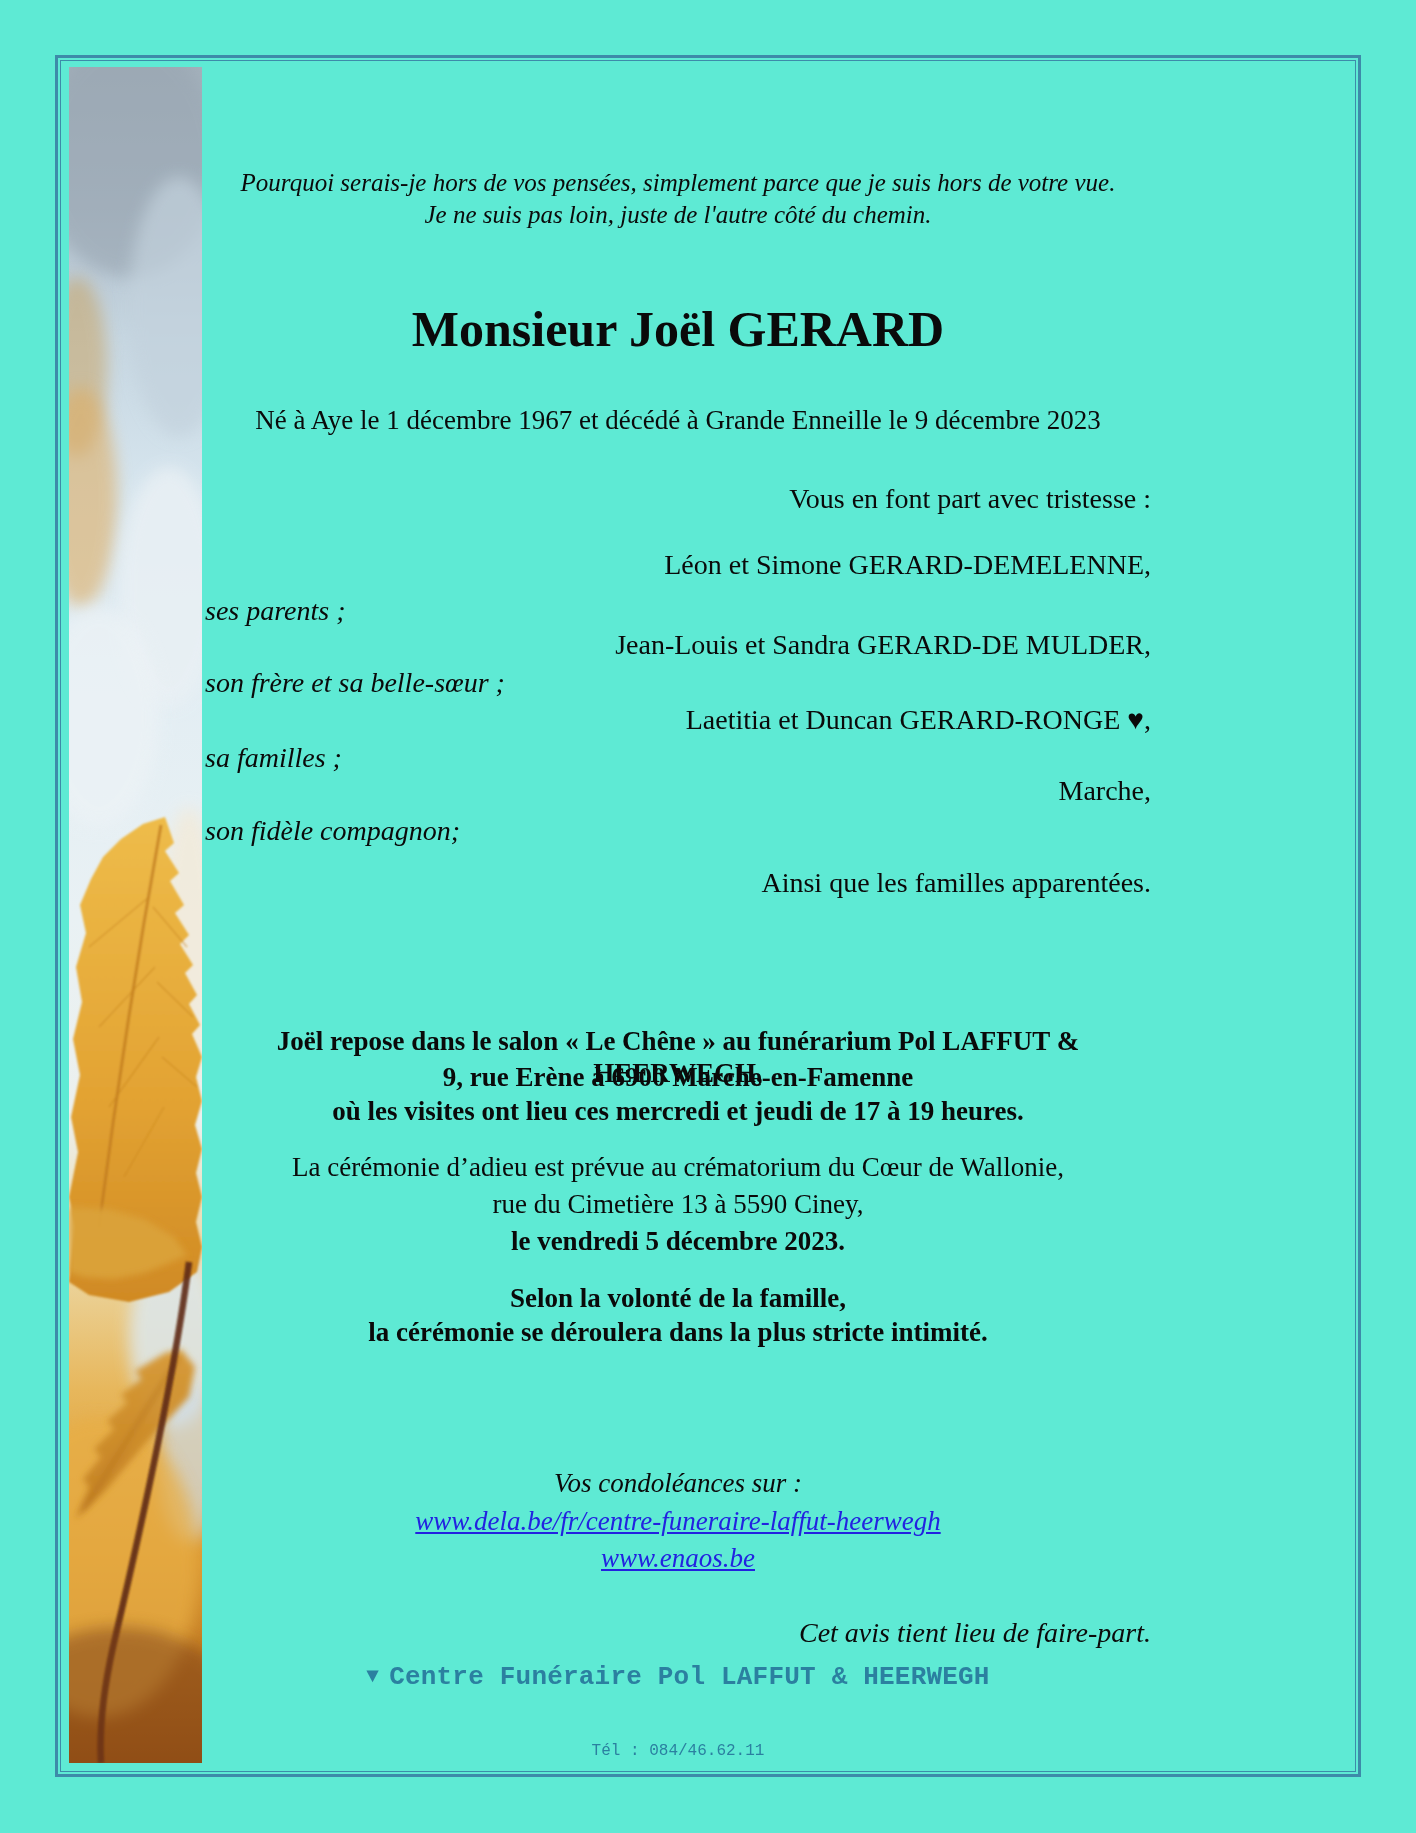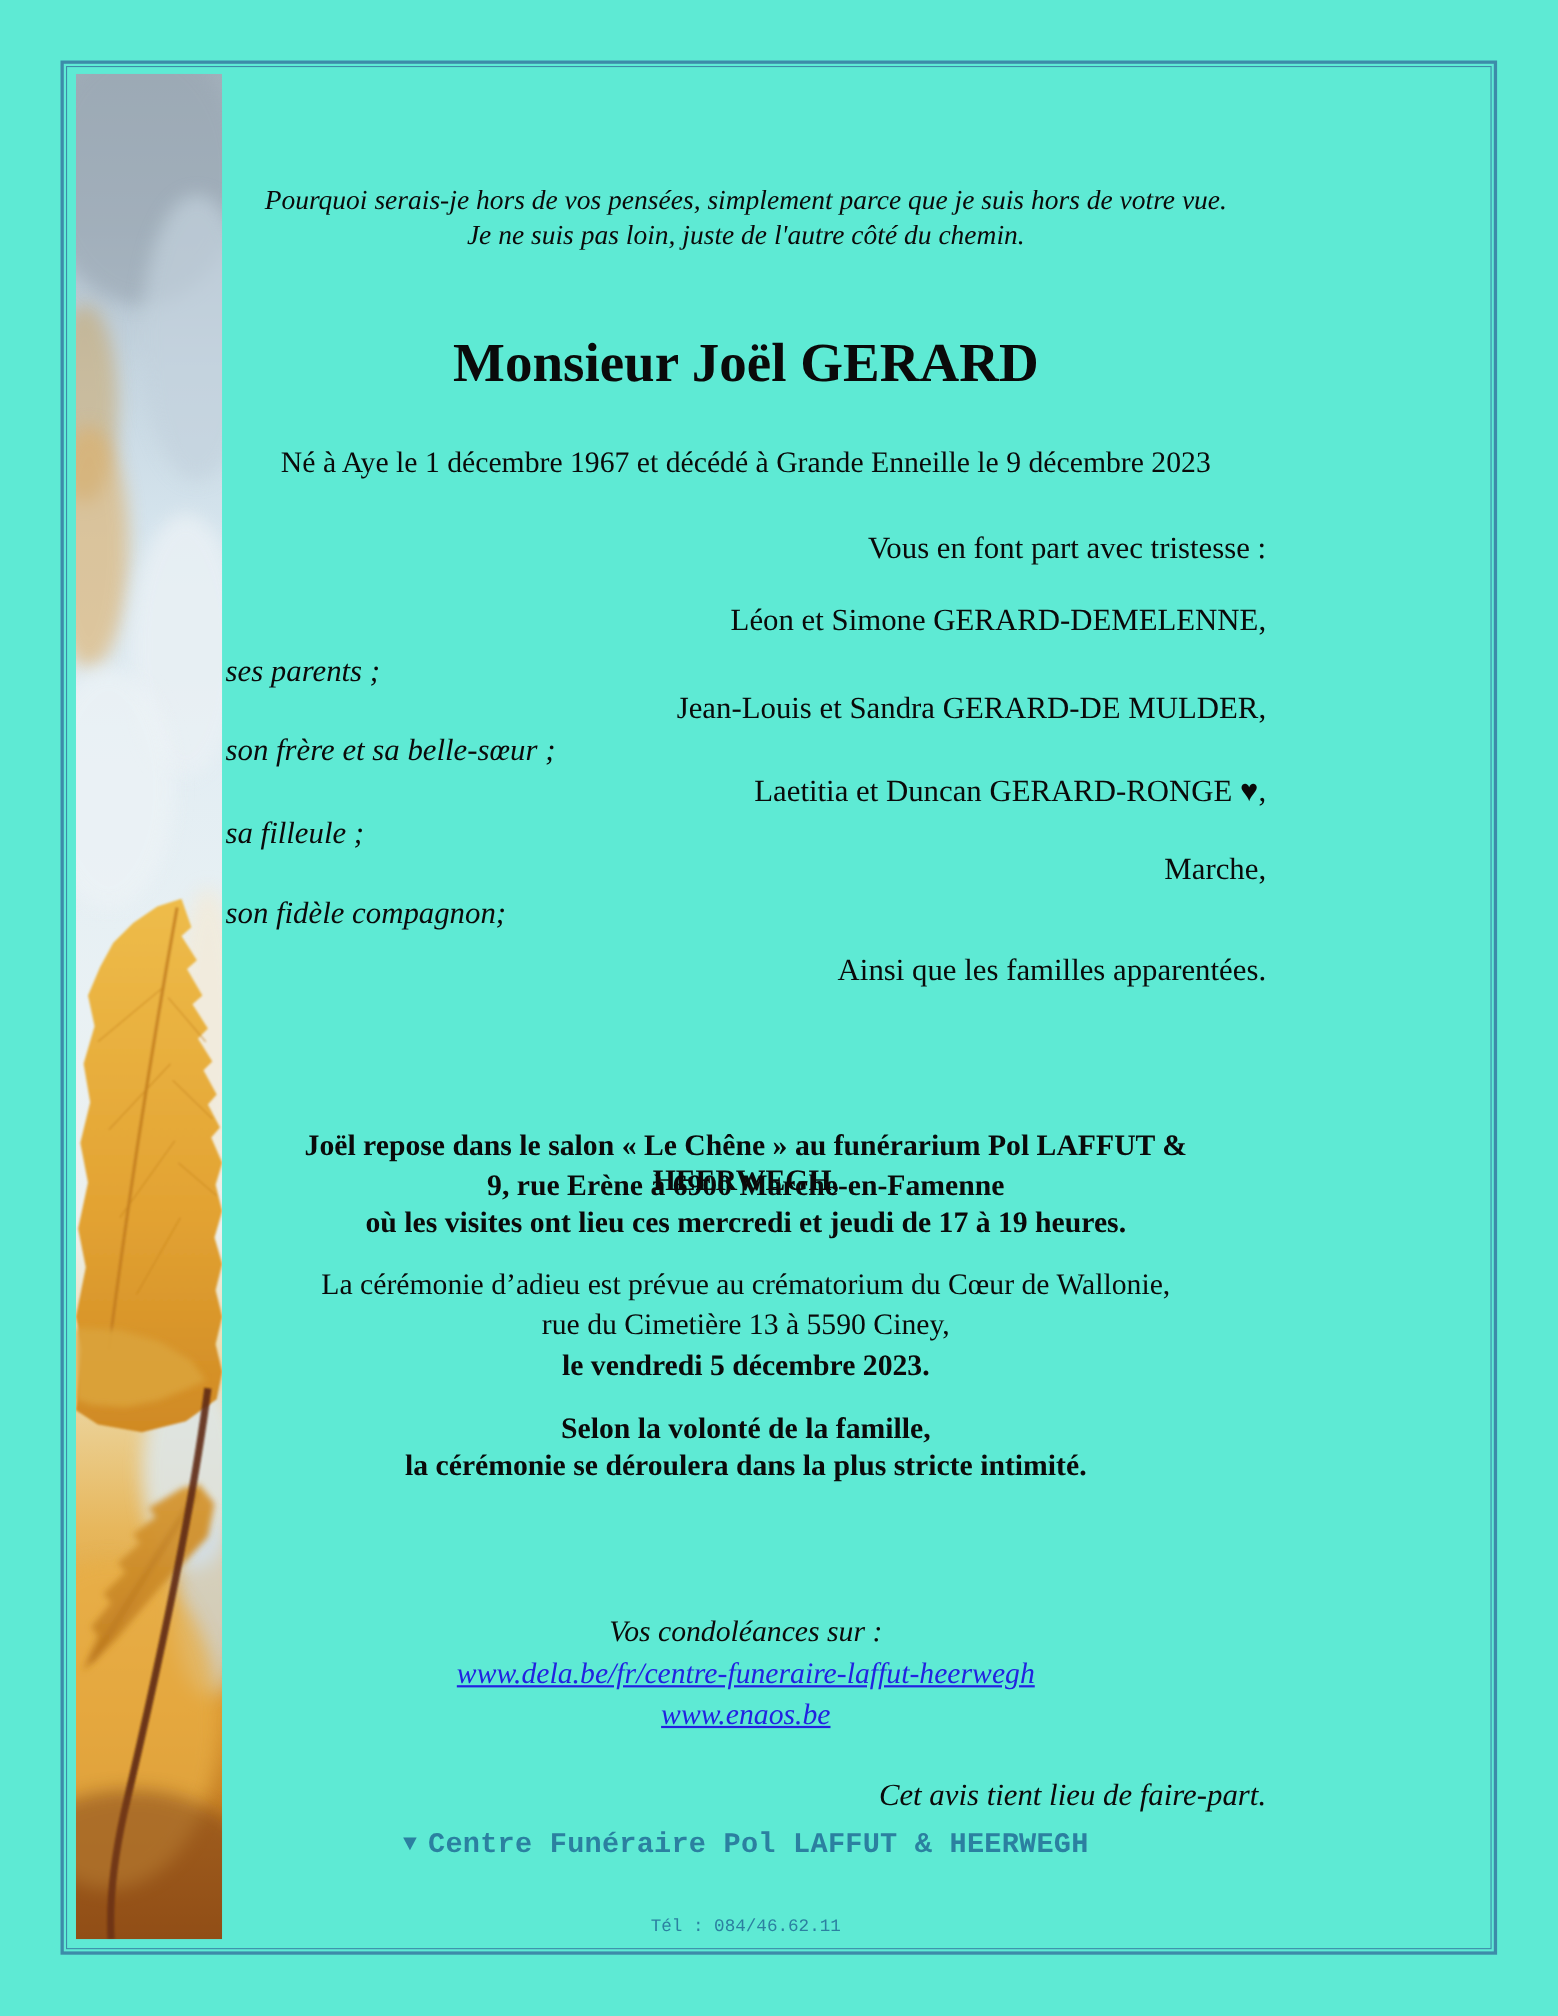--- a/index.html
+++ b/index.html
@@ -142,21 +142,21 @@
 
   <div class="t col leftal body" style="top:482px">Vous en font part avec tristesse :</div>
 
   <div class="t col leftal body" style="top:548px">Léon et Simone GERARD-DEMELENNE,</div>
   <div class="t wide rightal body italic" style="top:594px">ses parents ;</div>
 
   <div class="t col leftal body" style="top:628px">Jean-Louis et Sandra GERARD-DE MULDER,</div>
   <div class="t wide rightal body italic" style="top:666px">son frère et sa belle-sœur ;</div>
 
   <div class="t col leftal body" style="top:703px">Laetitia et Duncan GERARD-RONGE ♥,</div>
-  <div class="t wide rightal body italic" style="top:741px">sa filleule ;</div>
+  <div class="t wide rightal body italic" style="top:741px">sa familles ;</div>
 
   <div class="t col leftal body" style="top:774px">Marche,</div>
   <div class="t wide rightal body italic" style="top:814px">son fidèle compagnon;</div>
 
   <div class="t col leftal body" style="top:866px">Ainsi que les familles apparentées.</div>
 
   <div class="t col center blockline bold" style="top:1026px">Joël repose dans le salon « Le Chêne » au funérarium Pol LAFFUT &amp; HEERWEGH,</div>
   <div class="t col center blockline bold" style="top:1062px">9, rue Erène à 6900 Marche-en-Famenne</div>
   <div class="t col center blockline bold" style="top:1096px">où les visites ont lieu ces mercredi et jeudi de 17 à 19 heures.</div>
 

